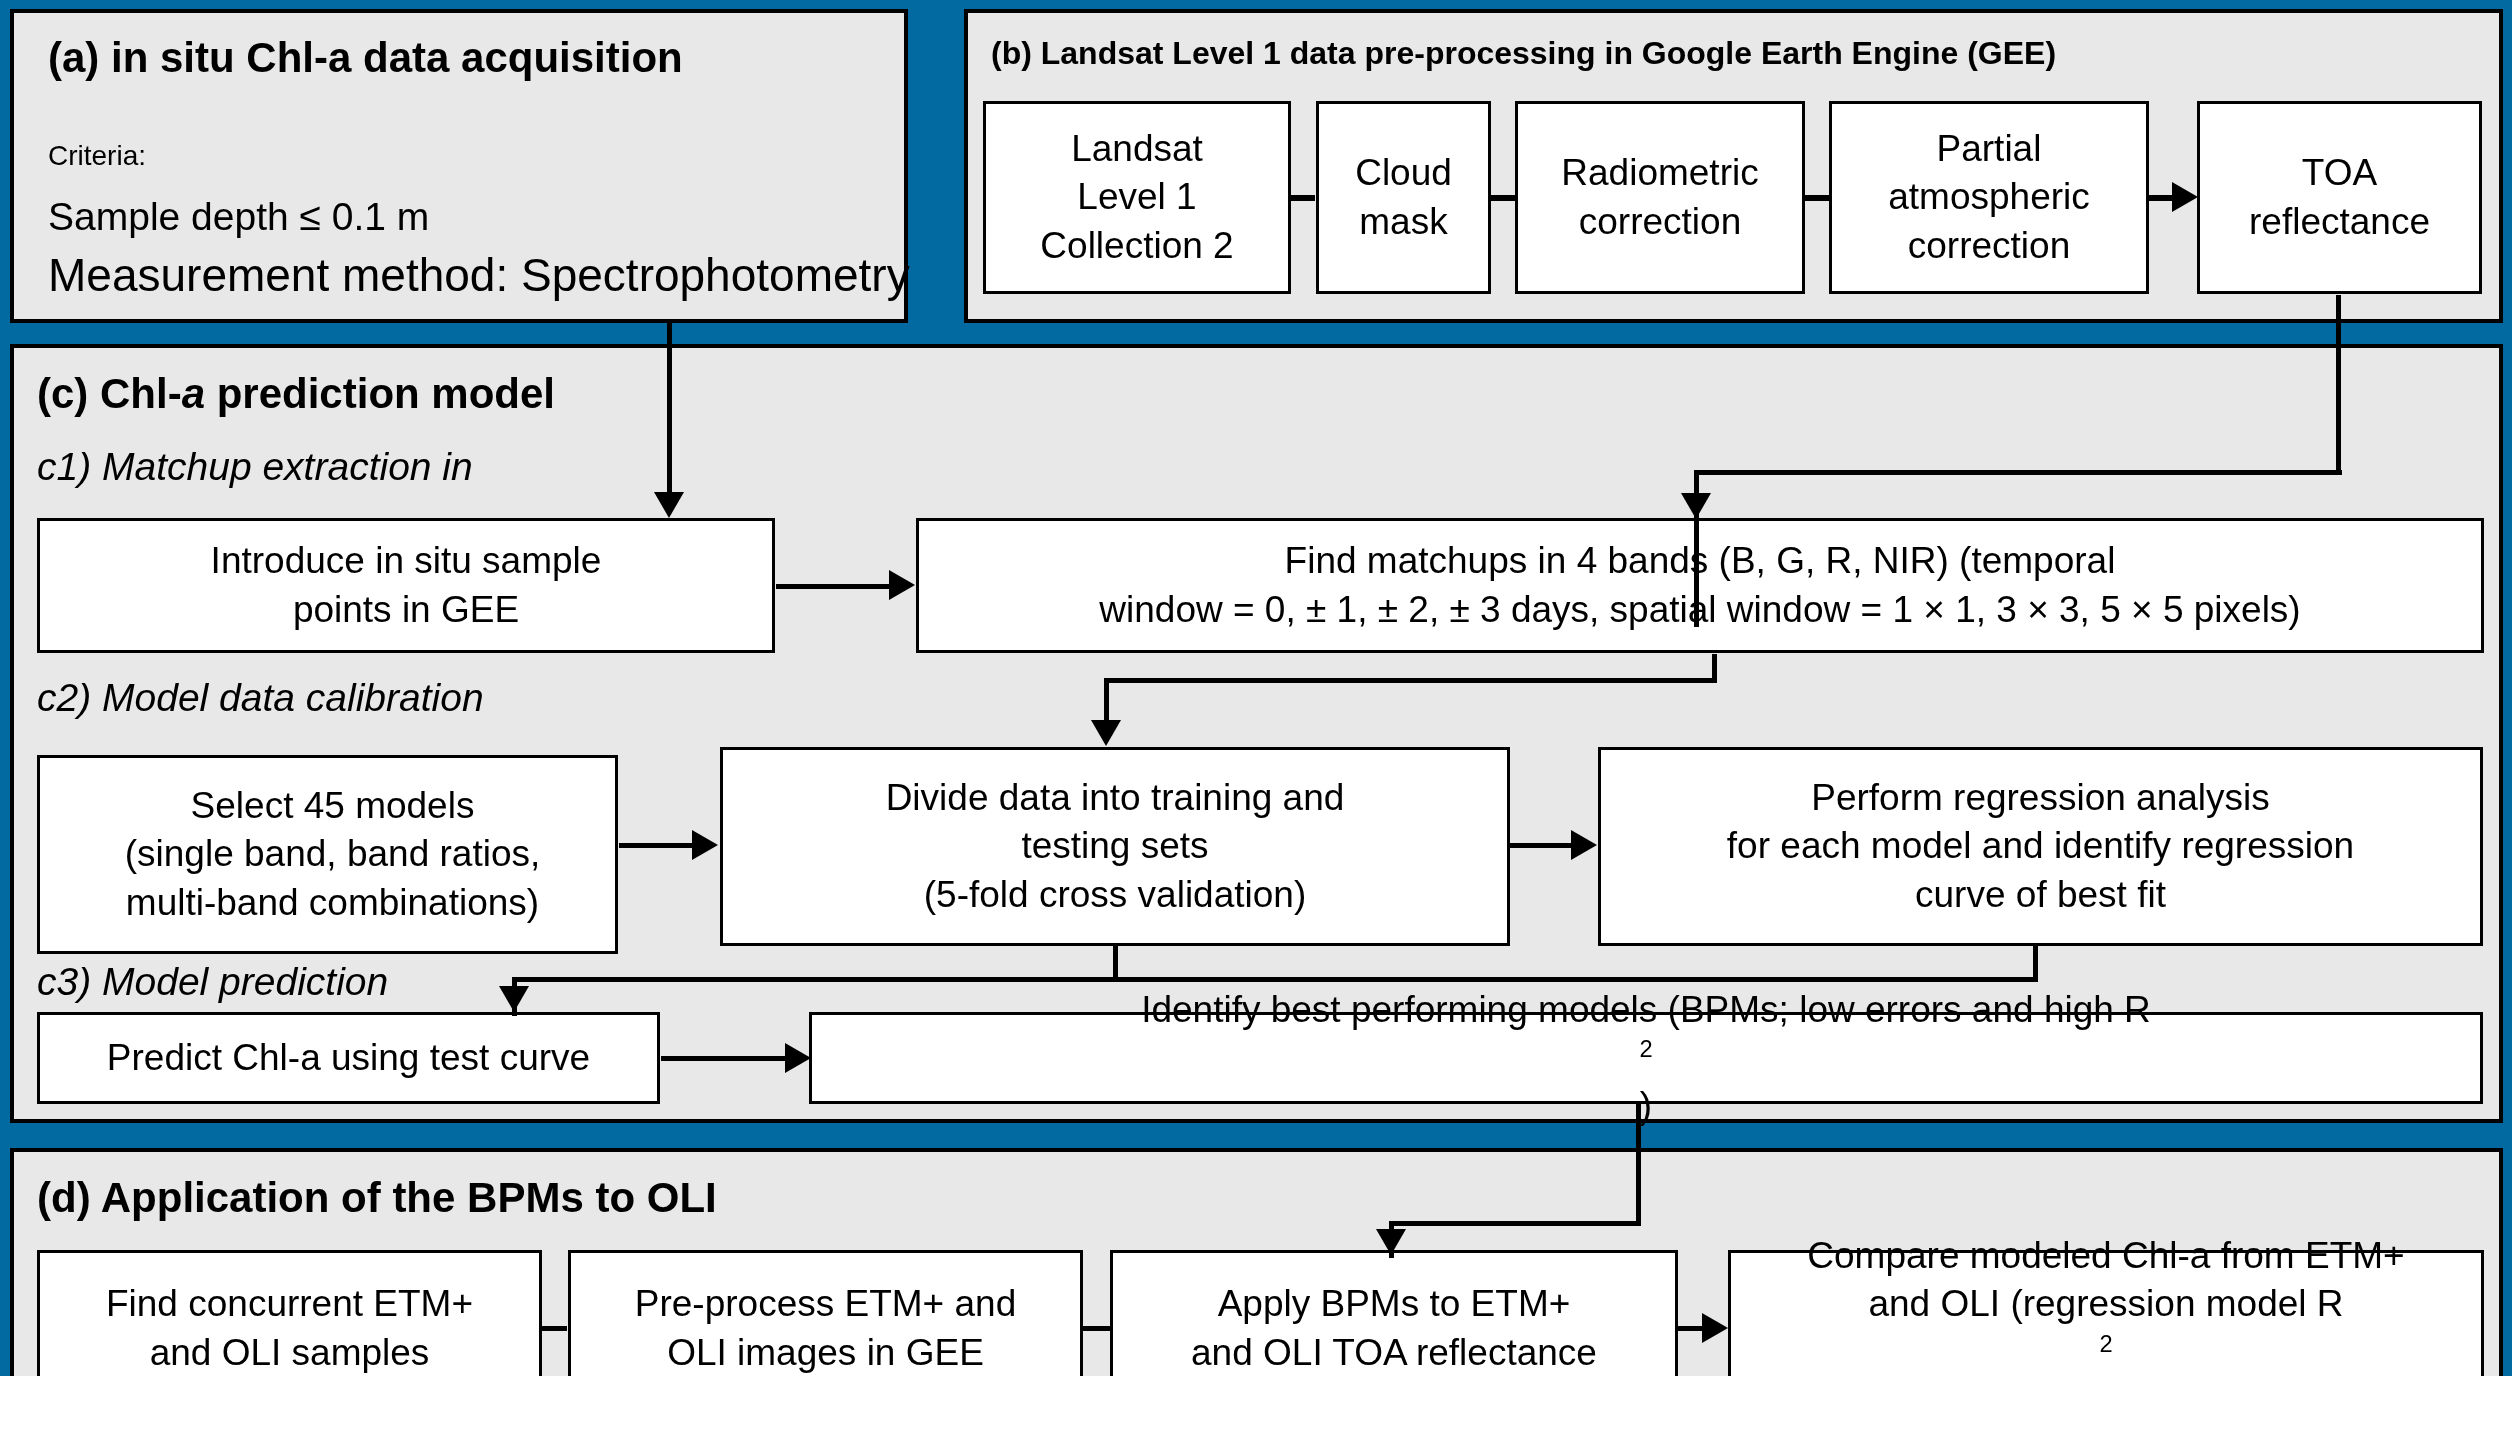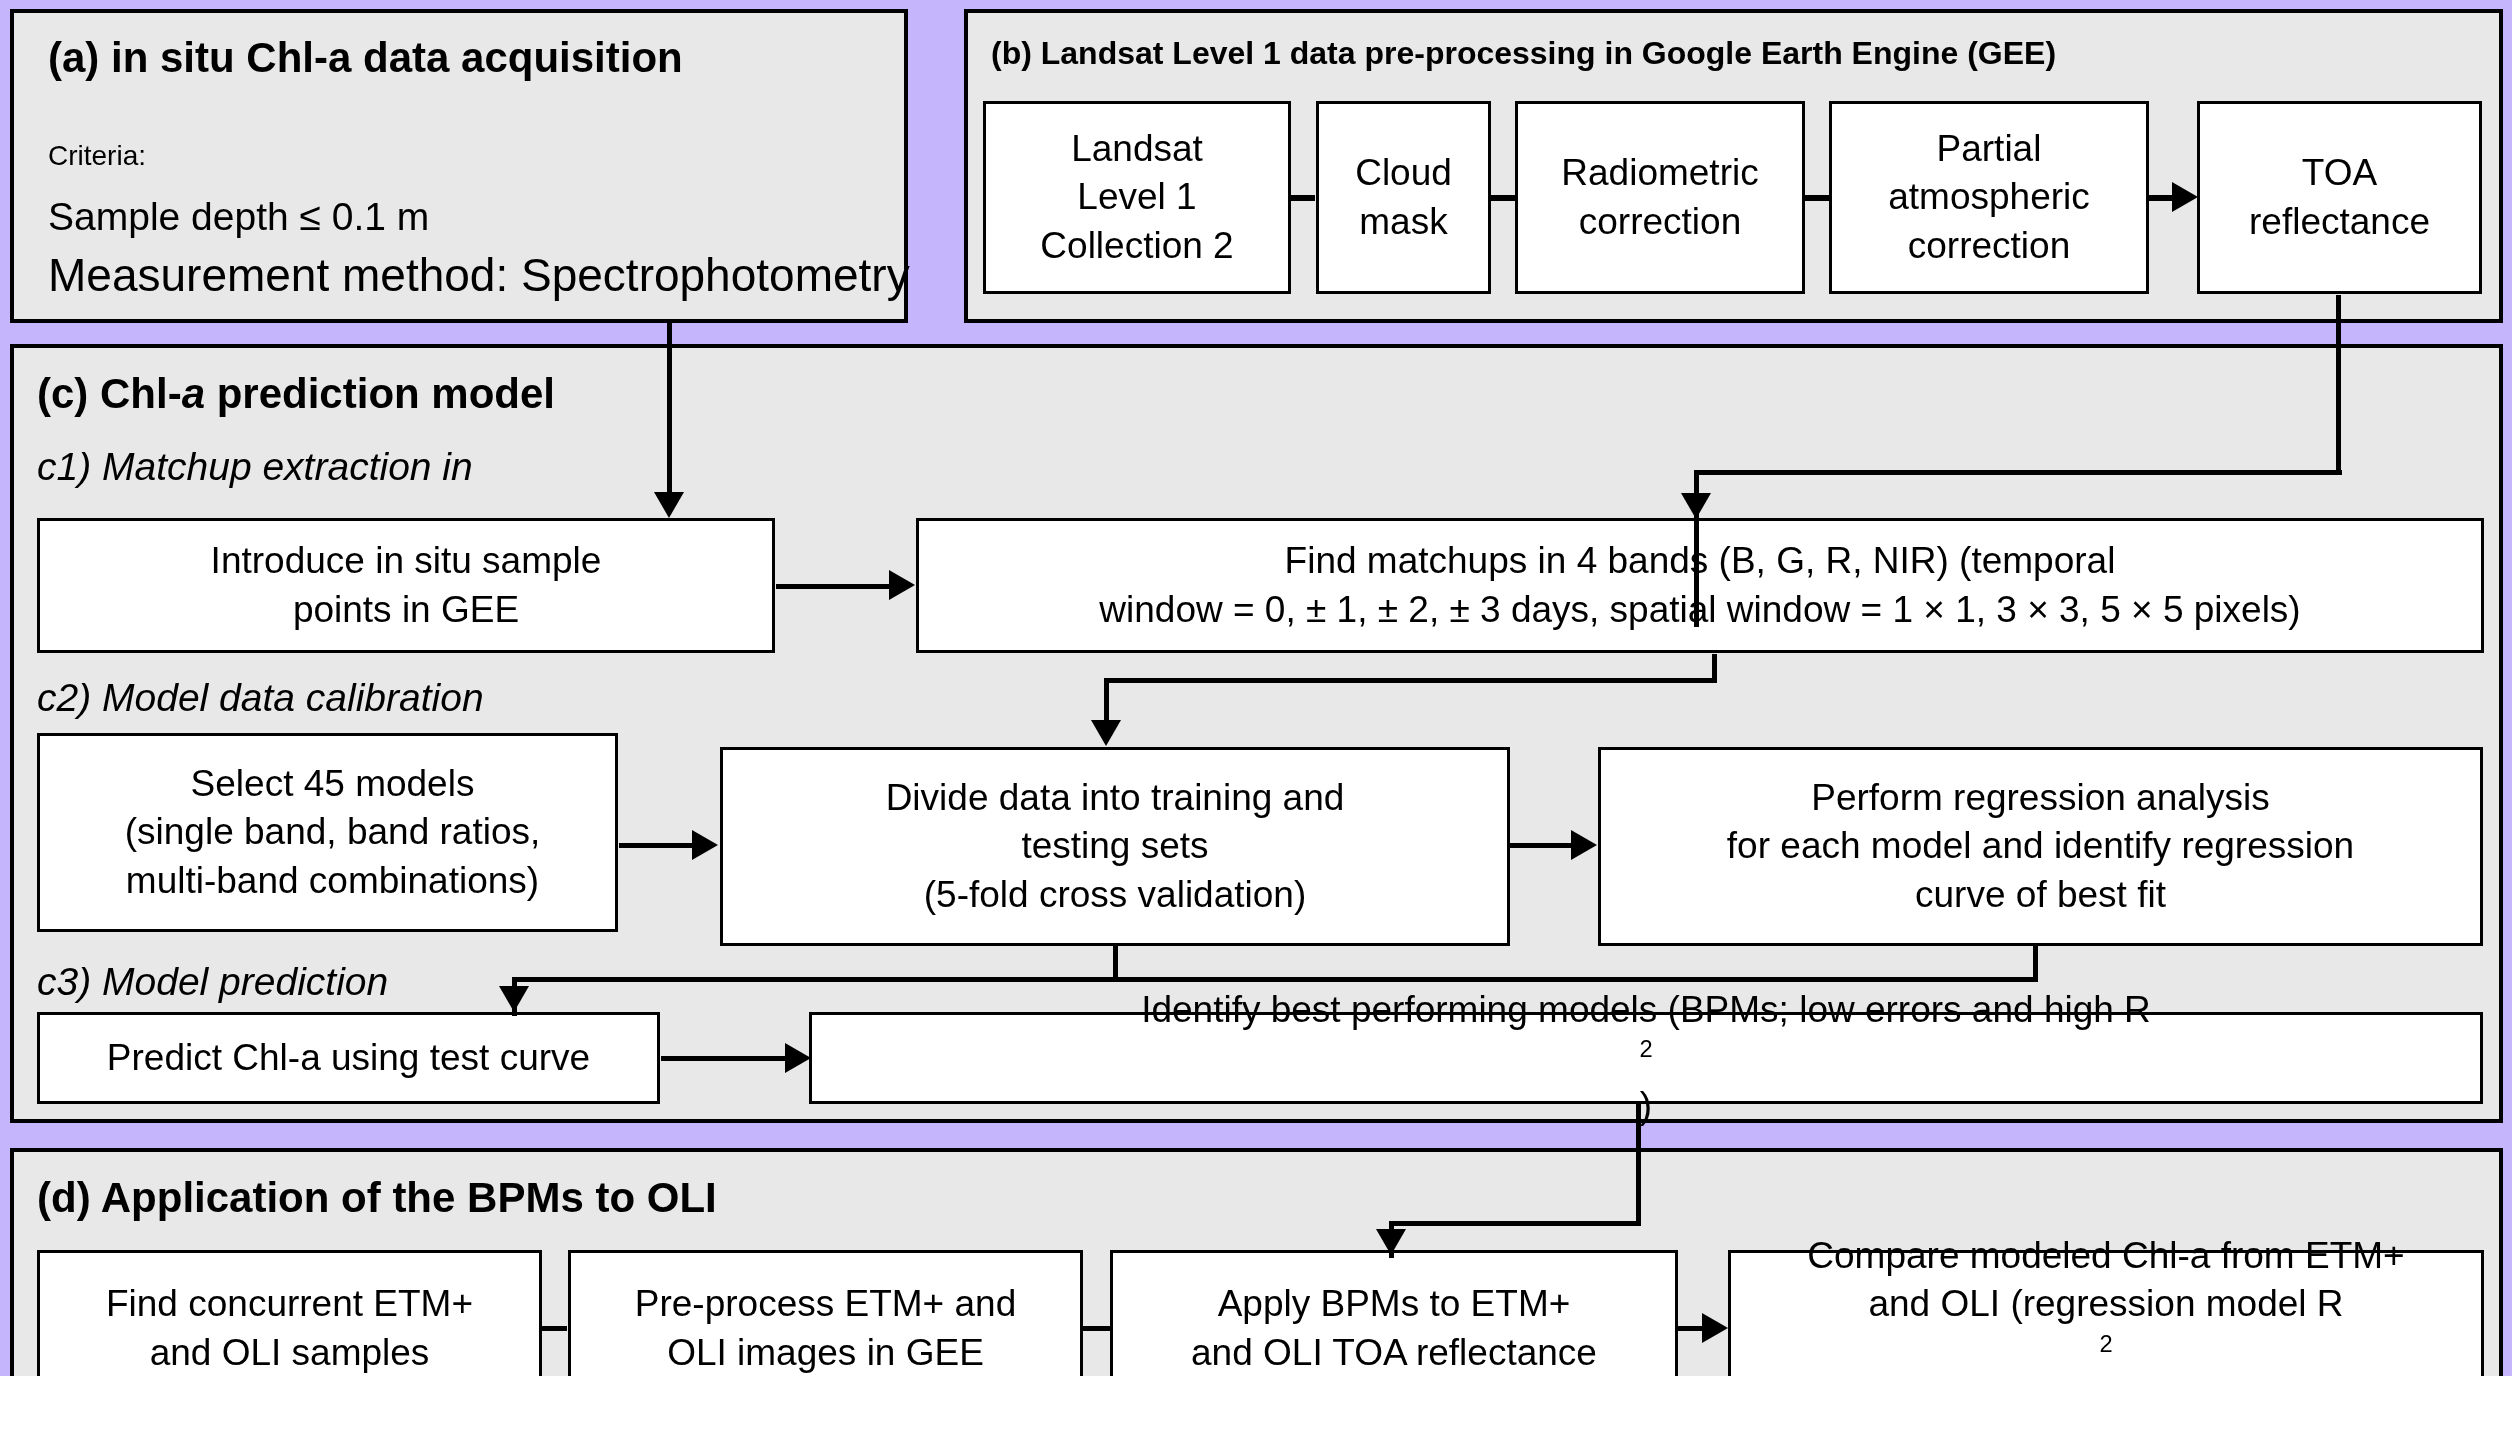--- a/index.html
+++ b/index.html
@@ -2,21 +2,21 @@
 <html style="font-size:9.7px"><head>
 <meta charset="utf-8">
 <style>
   html,body{margin:0;padding:0;background:#ffffff;}
   body{font-family:"Liberation Sans","DejaVu Sans",sans-serif;}
 
   #stage{
     position:relative;
     width:2512px;
     height:1376px;
-    background:#c4b5fd;
+    background:#0369a1;
     overflow:hidden;
   }
 
   
   .panel{
     position:absolute;
     background:#e8e8e8;
     border:4.2px solid #000000;
     box-sizing:border-box;
   }
@@ -149,21 +149,21 @@
 
   <div class="box" style="left:916px; top:518px; width:1568px; height:135px; font-size:37px;">
     <div>
       <span>Find matchups in 4 bands (B, G, R, NIR) (temporal</span>
       <span>window = 0, ± 1, ± 2, ± 3 days, spatial window = 1 × 1, 3 × 3, 5 × 5 pixels)</span>
     </div>
   </div>
 
   <div class="sub-title" style="left:37px; top:678px; font-size:39px;">c2) Model data calibration</div>
 
-  <div class="box" style="left:37px; top:733px; width:581px; height:199px; font-size:37px;padding-left:16px;">
+  <div class="box" style="left:37px; top:755px; width:581px; height:199px; font-size:37px;padding-left:16px;">
     <div>
       <span>Select 45 models</span>
       <span>(single band, band ratios,</span>
       <span>multi-band combinations)</span>
     </div>
   </div>
 
   <div class="box" style="left:720px; top:747px; width:790px; height:199px; font-size:37px;">
     <div>
       <span>Divide data into training and</span>

